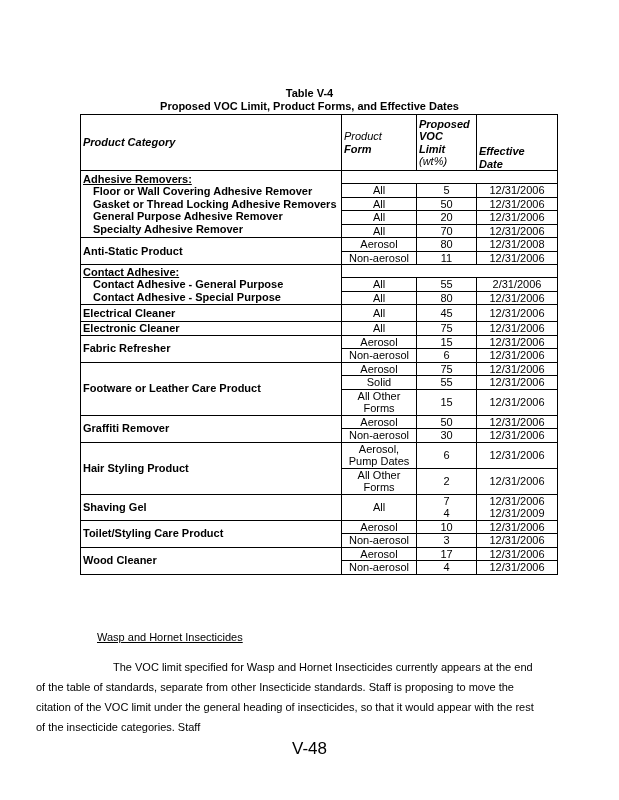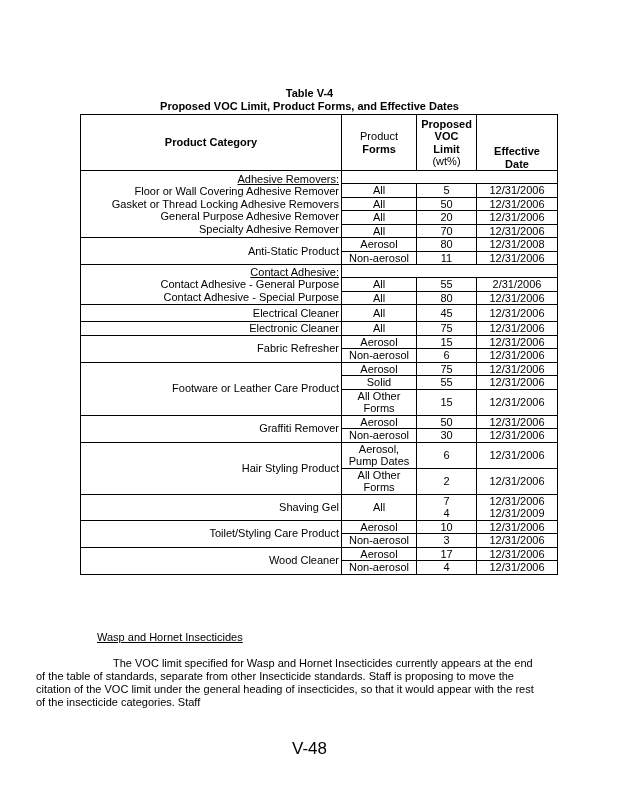--- a/index.html
+++ b/index.html
@@ -3,50 +3,50 @@
 <meta charset="utf-8">
 <style>
   html, body { margin: 0; padding: 0; background: #ffffff; }
   body { width: 619px; height: 800px; position: relative; overflow: hidden;
          font-family: "Liberation Sans", sans-serif; color: #000; font-size: 11px; }
   .title { position: absolute; left: 0; width: 619px; text-align: center; font-weight: bold; font-size: 11px; }
   .t1 { top: 87px; }
   .t2 { top: 100px; }
   table.voc { position: absolute; left: 80px; top: 114px; width: 477px; border-collapse: collapse; table-layout: fixed; }
   table.voc td, table.voc th { border: 1px solid #000; padding: 0 2px; line-height: 12.5px; font-size: 11px; vertical-align: middle; }
-  table.voc th { font-weight: bold; text-align: center; height: 55px; }
+  table.voc th { font-weight: bold; text-align: left; height: 55px; font-style: italic; }
   table.voc th.cat { vertical-align: middle; }
   table.voc th.bottom { vertical-align: bottom; }
   td.c { text-align: center; }
-  td.cat { text-align: right; padding-left: 4px; }
+  td.cat { text-align: left; padding-left: 4px; font-weight: bold; }
   .ul { text-decoration: underline; }
   .sub { padding-left: 10px; display: block; }
   .heading { display: block; }
   .sec-head { position: absolute; left: 97px; top: 631px; font-size: 11px; text-decoration: underline; }
-  .para { position: absolute; left: 36px; top: 657px; width: 500px; font-size: 11px; line-height: 13px; }
+  .para { position: absolute; left: 36px; top: 657px; width: 500px; font-size: 11px; line-height: 20px; }
   .para .indent { display: inline-block; width: 77px; }
   .page-num { position: absolute; left: 0; width: 619px; top: 739px; text-align: center; font-size: 17px; }
 </style>
 </head>
 <body>
 
 <div class="title t1">Table V-4</div>
 <div class="title t2">Proposed VOC Limit, Product Forms, and Effective Dates</div>
 
 <table class="voc">
   <colgroup>
     <col style="width:261px">
       <col style="width:75px">
       <col style="width:60px">
       <col style="width:81px">
   </colgroup>
   <thead>
     <tr>
       <th class="cat"><span>Product Category</span></th>
-      <th><span style="font-weight:normal">Product</span><br><span>Forms</span></th>
+      <th><span style="font-weight:normal">Product</span><br><span>Form</span></th>
       <th><span>Proposed</span><br><span>VOC</span><br><span>Limit</span><br><span style="font-weight:normal">(wt%)</span></th>
       <th class="bottom"><span>Effective</span><br><span>Date</span></th>
     </tr>
   </thead>
   <tbody>
 
     <tr>
       <td class="cat" rowspan="5">
         <span class="heading ul">Adhesive Removers:</span>
         <span class="sub">Floor or Wall Covering Adhesive Remover</span>

